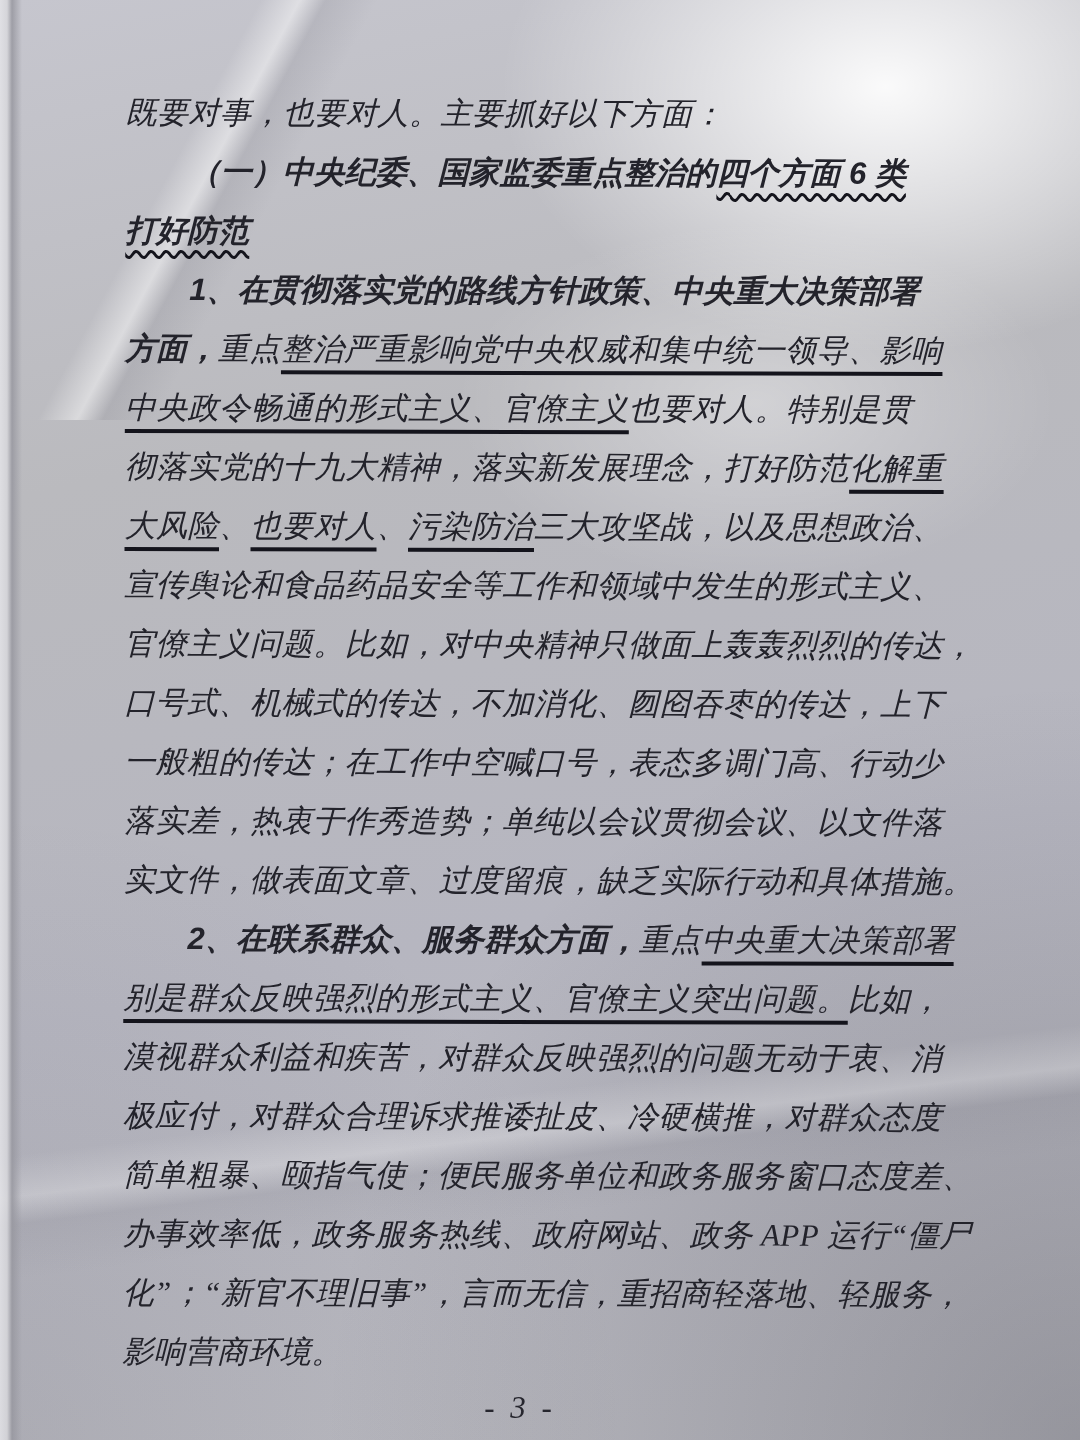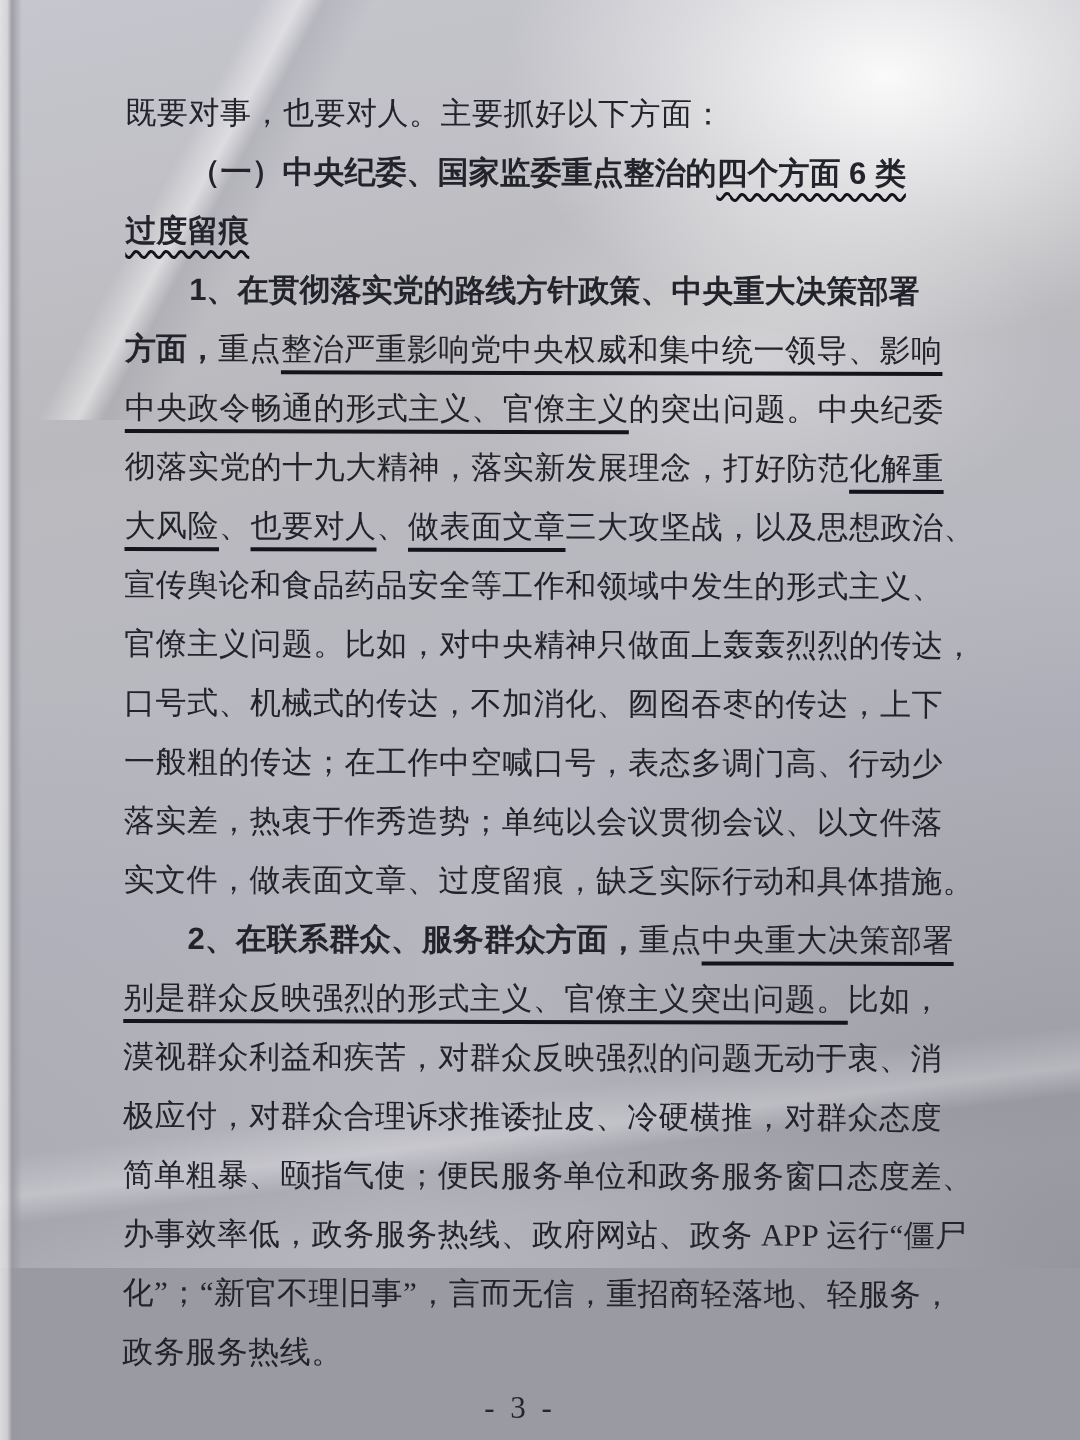--- a/index.html
+++ b/index.html
@@ -10,27 +10,28 @@
     height: 1440px;
     overflow: hidden;
     background: #9a9aa2;
     font-family: "Liberation Serif", serif;
   }
 
   
   .photo {
     position: relative;
     width: 1080px;
-    height: 1268px;
+    height: 1440px;
     background:
       radial-gradient(ellipse 620px 430px at 82% 6%, rgba(255,255,255,0.92), rgba(255,255,255,0) 62%),
       radial-gradient(ellipse 500px 300px at 70% 28%, rgba(255,255,255,0.35), rgba(255,255,255,0) 60%),
       radial-gradient(circle at 100% 100%, rgba(50,50,62,0.28), rgba(50,50,62,0) 42%),
       radial-gradient(circle at 0% 100%, rgba(70,70,82,0.12), rgba(70,70,82,0) 35%),
       linear-gradient(168deg, #c6c6ce 0%, #bababe 30%, #b6b6c0 62%, #bcbcc2 100%);
+    font-style: italic;
   }
 
   
   .edge-left {
     position: absolute;
     left: 0; top: 0;
     width: 26px; height: 1440px;
     background: linear-gradient(90deg,
       #e4e4e8 0px, #d8d8dc 7px,
       #97979f 12px, rgba(150,150,158,0.0) 22px);
@@ -107,36 +108,36 @@
 <body>
 
 <div class="photo">
   <div class="crease-a"></div>
   <div class="crease-b"></div>
   <div class="edge-left"></div>
 
   <div class="doc" id="doc" style="color: rgb(35, 35, 43);">
       <div class="line"><span class="seg">既要对事，也要对人。主要抓好以下方面：</span></div>
       <div class="line ind"><span class="seg b">（一）中央纪委、国家监委重点整治的</span><span class="seg b u-wavy">四个方面 6 类</span></div>
-      <div class="line"><span class="seg b u-wavy">过度留痕</span></div>
+      <div class="line"><span class="seg b u-wavy">打好防范</span></div>
       <div class="line ind"><span class="seg b">1、</span><span class="seg b">在贯彻落实党的路线方针政策、中央重大决策部署</span></div>
       <div class="line"><span class="seg b">方面，</span><span class="seg">重点</span><span class="seg u-solid">整治严重影响党中央权威和集中统一领导、影响</span></div>
-      <div class="line"><span class="seg u-solid">中央政令畅通的形式主义、官僚主义</span><span class="seg">的突出问题。中央纪委</span></div>
+      <div class="line"><span class="seg u-solid">中央政令畅通的形式主义、官僚主义</span><span class="seg">也要对人。特别是贯</span></div>
       <div class="line"><span class="seg">彻落实党的十九大精神，落实新发展理念，打好防范</span><span class="seg u-solid">化解重</span></div>
-      <div class="line"><span class="seg u-solid">大风险</span><span class="seg">、</span><span class="seg u-solid">也要对人</span><span class="seg">、</span><span class="seg u-solid">做表面文章</span><span class="seg">三大攻坚战，以及思想政治、</span></div>
+      <div class="line"><span class="seg u-solid">大风险</span><span class="seg">、</span><span class="seg u-solid">也要对人</span><span class="seg">、</span><span class="seg u-solid">污染防治</span><span class="seg">三大攻坚战，以及思想政治、</span></div>
       <div class="line"><span class="seg">宣传舆论和食品药品安全等工作和领域中发生的形式主义、</span></div>
       <div class="line"><span class="seg">官僚主义问题。比如，对中央精神只做面上轰轰烈烈的传达，</span></div>
       <div class="line"><span class="seg">口号式、机械式的传达，不加消化、囫囵吞枣的传达，上下</span></div>
       <div class="line"><span class="seg">一般粗的传达；在工作中空喊口号，表态多调门高、行动少</span></div>
       <div class="line"><span class="seg">落实差，热衷于作秀造势；单纯以会议贯彻会议、以文件落</span></div>
       <div class="line"><span class="seg">实文件，做表面文章、过度留痕，缺乏实际行动和具体措施。</span></div>
       <div class="line ind"><span class="seg b">2、</span><span class="seg b">在联系群众、服务群众方面，</span><span class="seg">重点</span><span class="seg u-solid">中央重大决策部署</span></div>
       <div class="line"><span class="seg u-solid">别是群众反映强烈的形式主义、官僚主义突出问题。</span><span class="seg">比如，</span></div>
       <div class="line"><span class="seg">漠视群众利益和疾苦，对群众反映强烈的问题无动于衷、消</span></div>
       <div class="line"><span class="seg">极应付，对群众合理诉求推诿扯皮、冷硬横推，对群众态度</span></div>
       <div class="line"><span class="seg">简单粗暴、颐指气使；便民服务单位和政务服务窗口态度差、</span></div>
       <div class="line"><span class="seg">办事效率低，政务服务热线、政府网站、政务 APP 运行“僵尸</span></div>
       <div class="line"><span class="seg">化”；“新官不理旧事”，言而无信，重招商轻落地、轻服务，</span></div>
-      <div class="line"><span class="seg">政务服务热线。</span></div>
+      <div class="line"><span class="seg">影响营商环境。</span></div>
     </div>
 
   <div class="page-number">- 3 -</div>
 </div>
 
 </body></html>

